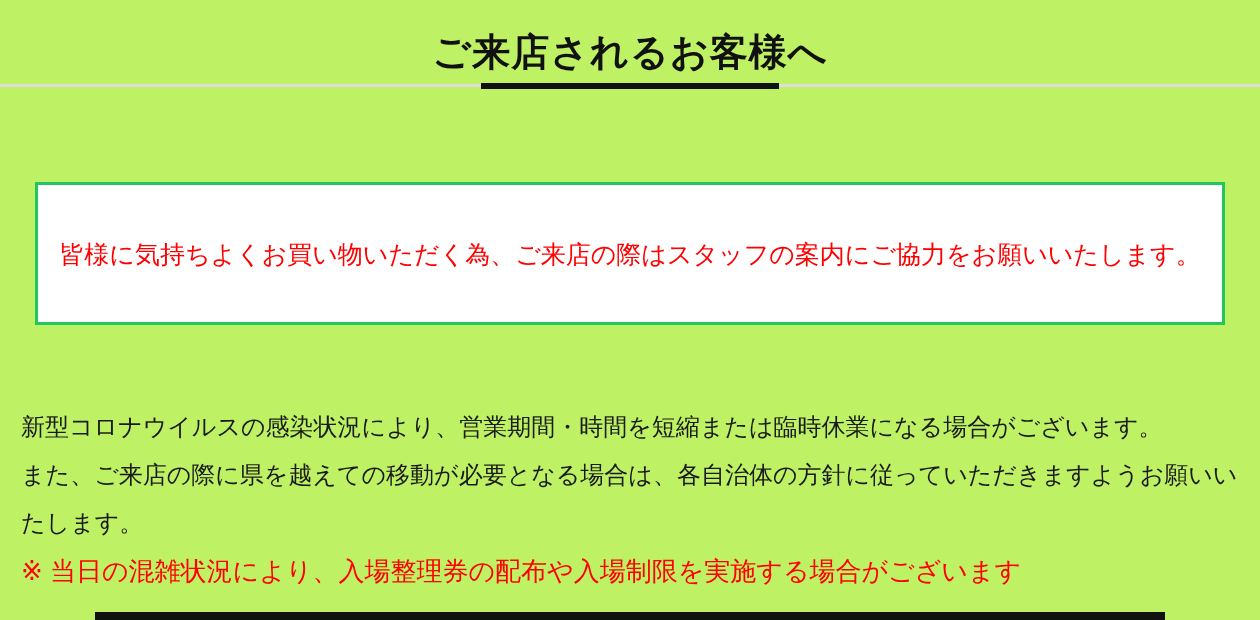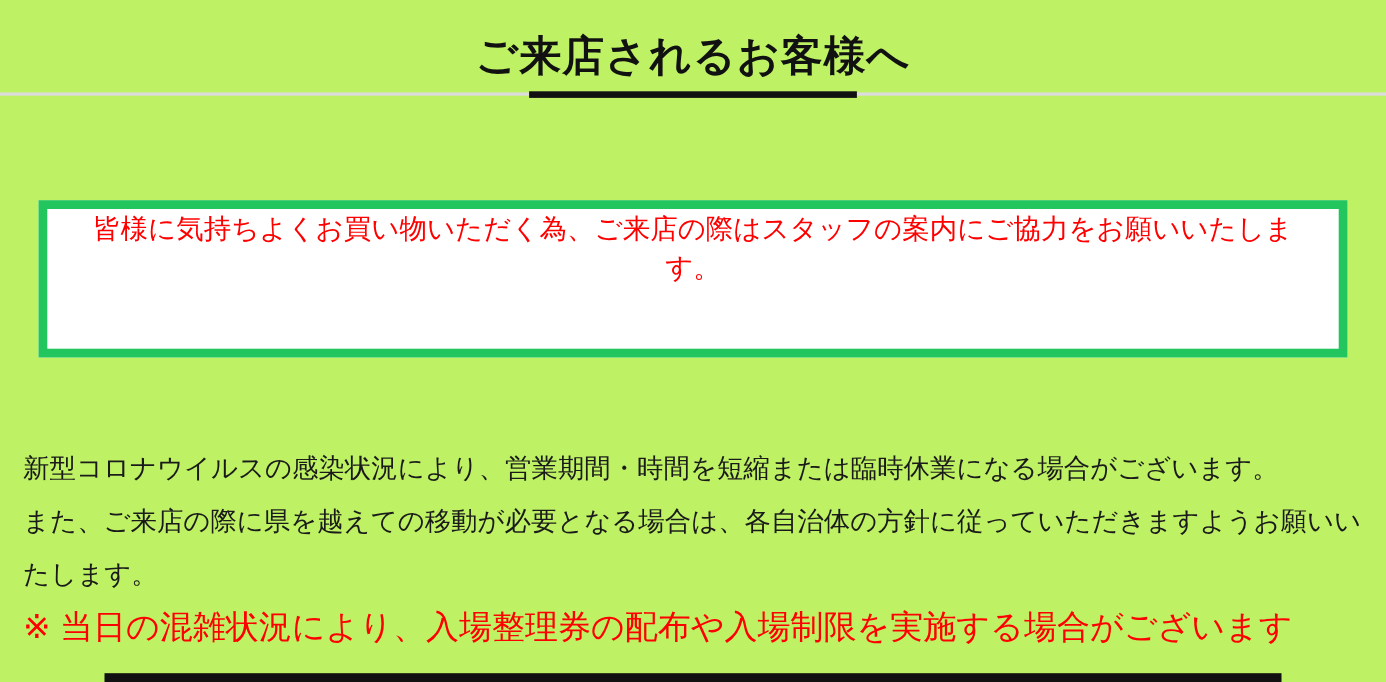--- a/index.html
+++ b/index.html
@@ -44,43 +44,44 @@
     transform: translateX(-50%);
     top: 0;
     width: 298px;
     height: 6px;
     background: #111111;
   }
   
   .notice-box {
     margin: 92px 35px 0 35px;
     height: 143px;
-    border: 8px solid #22c55e;
+    border: 3px solid #22c55e;
     background: #ffffff;
     display: flex;
+    align-items: center;
     justify-content: center;
   }
   .notice-text {
     color: #ff0000;
     font-size: 25px;
     line-height: 36px;
     text-align: center;
     padding: 0 20px;
   }
   
   .body-text {
     margin-top: 78px;
     padding: 0 21px;
     color: #1a1a1a;
     font-size: 24px;
     line-height: 48px;
   }
   .body-note {
     color: #ff0000;
-    font-size: 30px;
+    font-size: 26px;
     line-height: 48px;
   }
   
   .footer-bar {
     position: absolute;
     bottom: 0;
     left: 95px;
     width: 1070px;
     height: 8px;
     background: #111111;

